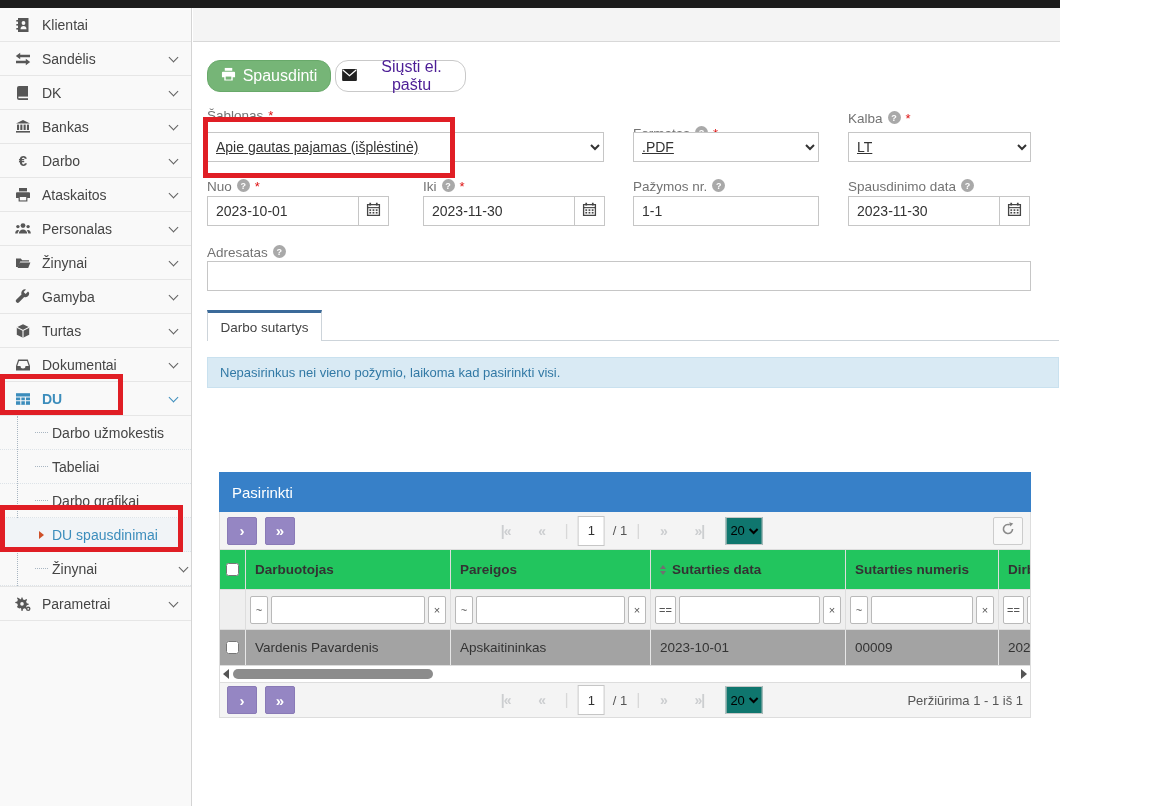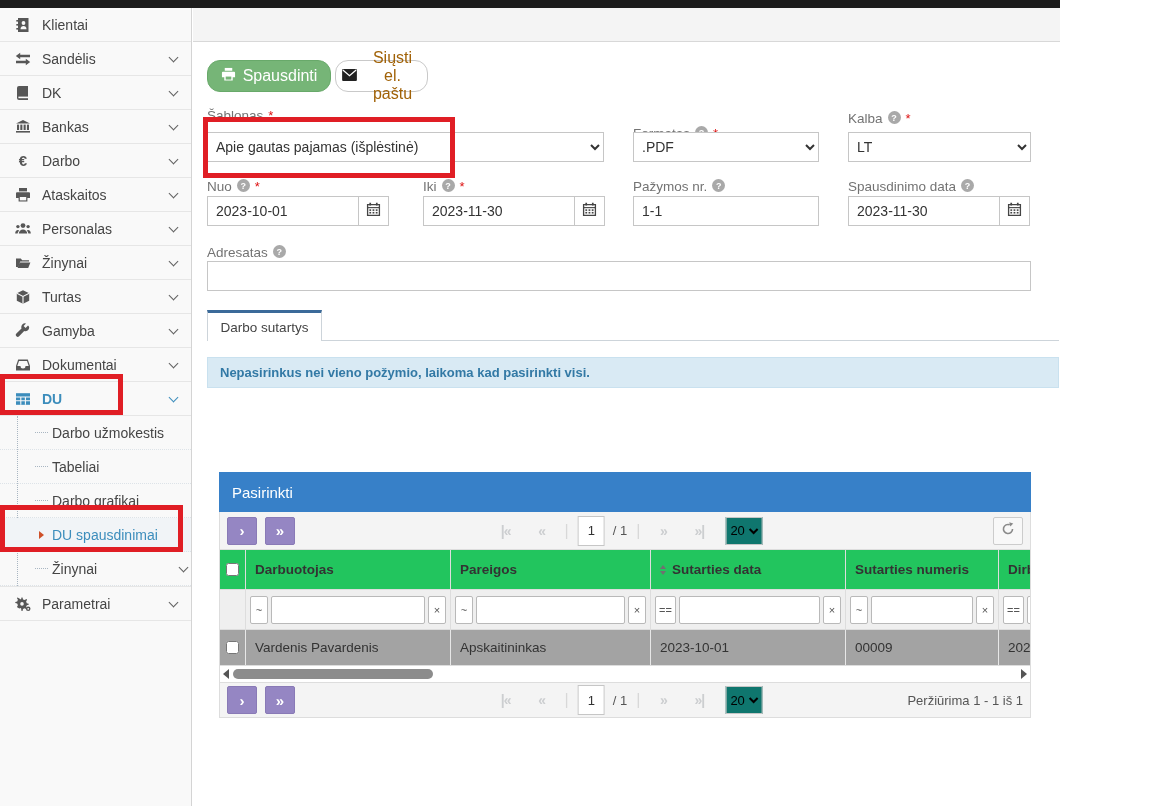--- a/index.html
+++ b/index.html
@@ -39,46 +39,46 @@
   .sub-item .chev { margin-right:2px; }
 
   
   .band { position:absolute; left:193px; top:8px; width:867px; height:34px;
     background:#f4f4f4; border-bottom:1px solid #d8d8d8; }
 
   
   .btn { position:absolute; top:60px; height:32px; display:flex; align-items:center;
     justify-content:center; gap:7px; font-size:16px; border-radius:13px; cursor:pointer; }
   .btn-print { left:207px; width:124px; background:#76b577; border:1px solid #68a96a; color:#fff; }
-  .btn-email { left:335px; width:93px; background:#fff; border:1px solid #c9c9c9; color:#a16207; }
+  .btn-email { left:335px; width:131px; background:#fff; border:1px solid #c9c9c9; color:#4c1d95; }
 
   
   .f-label { position:absolute; font-size:13.5px; color:#737373; display:flex;
     gap:5px; white-space:nowrap; }
   .help { width:13px; height:13px; border-radius:50%; background:#a9a9a9; color:#fff;
     font-size:9px; display:flex; align-items:center; justify-content:center; cursor:pointer; }
   .help::before { content:"?"; font-weight:bold; }
   .req { color:#dd1111; font-size:13px; }
   select.fld, input.fld { position:absolute; height:30px; border:1px solid #c6c6c6;
     background:#fff; font-size:14px; color:#333; padding:0 8px;
     font-family:"Liberation Sans","DejaVu Sans",sans-serif; border-radius:0; }
-  select.fld { padding:0 4px; }
+  select.fld { padding:0 4px;text-decoration:underline; }
   .calbtn { position:absolute; width:31px; height:30px; background:#fff;
     border:1px solid #c6c6c6; display:flex; align-items:center; justify-content:center; cursor:pointer; }
 
   
   .tabline { position:absolute; left:207px; top:340px; width:852px; border-top:1px solid #cdd4da; }
   .tab { position:absolute; left:207px; top:310px; width:115px; height:31px; background:#fff;
     border:1px solid #cdd4da; border-top:3px solid #3b6a99; border-bottom:none; z-index:2;
     display:flex; align-items:center; justify-content:center; font-size:13.5px; color:#444; cursor:pointer; }
 
   
   .alert { position:absolute; left:207px; top:357px; width:852px; height:31px;
     background:#d9eaf4; border:1px solid #c9e1ef; color:#3279a5; font-size:13px;
-    display:flex; align-items:center; padding:0 12px;font-weight:bold; }
+    display:flex; align-items:center; padding:0 12px; }
 
   
   .tbl { position:absolute; left:219px; top:472px; width:812px; }
   .tbl-title { height:40px; background:#3780c8; color:#fff; font-size:15px;
     display:flex; align-items:center; padding:0 13px; }
   .tbl-toolbar { height:38px; background:#f4f4f4; border:1px solid #dddddd; border-top:none;
     display:flex; align-items:center; padding:0 7px; position:relative; }
   .pbtn { width:30px; height:28px; background:#9586c3; border:1px solid #897ab6; border-radius:2px;
     color:#fff; font-size:15px; font-weight:bold; display:flex; align-items:center;
     justify-content:center; margin-right:8px; cursor:pointer; padding:0; }
@@ -249,36 +249,36 @@
         </svg>
       </span>
     <span class="lbl">Žinynai</span>
     <span class="chev">
         <i></i>
       </span>
   </div>
   <div class="side-item">
     <span class="ic">
         <svg width="16" height="16" viewBox="0 0 16 16" fill="currentColor">
+          <path d="M14.2 4.6a3.8 3.8 0 01-5 3.5l-5.1 5.1a1.9 1.9 0 11-2.7-2.7l5.1-5.1a3.8 3.8 0 014.5-4.9L8.6 2.9l2 2 2.4-2.4c.8.5 1.2 1.3 1.2 2.1z"></path>
+        </svg>
+      </span>
+    <span class="lbl">Gamyba</span>
+    <span class="chev">
+        <i></i>
+      </span>
+  </div>
+  <div class="side-item">
+    <span class="ic">
+        <svg width="16" height="16" viewBox="0 0 16 16" fill="currentColor">
           <path d="M8 1.2l6.2 3.1v7.4L8 14.8l-6.2-3.1V4.3z"></path>
           <path d="M1.8 4.3L8 7.4l6.2-3.1M8 7.4v7.4" stroke="#f9f9f9" fill="none" stroke-width="1.1"></path>
         </svg>
       </span>
     <span class="lbl">Turtas</span>
-    <span class="chev">
-        <i></i>
-      </span>
-  </div>
-  <div class="side-item">
-    <span class="ic">
-        <svg width="16" height="16" viewBox="0 0 16 16" fill="currentColor">
-          <path d="M14.2 4.6a3.8 3.8 0 01-5 3.5l-5.1 5.1a1.9 1.9 0 11-2.7-2.7l5.1-5.1a3.8 3.8 0 014.5-4.9L8.6 2.9l2 2 2.4-2.4c.8.5 1.2 1.3 1.2 2.1z"></path>
-        </svg>
-      </span>
-    <span class="lbl">Gamyba</span>
     <span class="chev">
         <i></i>
       </span>
   </div>
   <div class="side-item">
     <span class="ic">
         <svg width="16" height="16" viewBox="0 0 16 16" fill="currentColor">
           <path d="M3.2 2.5h9.6L15 9v4.5H1V9z"></path>
           <path d="M2.3 9L4 4h8l1.7 5h-3.2a2.5 2.5 0 01-5 0z" fill="#f9f9f9"></path>
         </svg>

